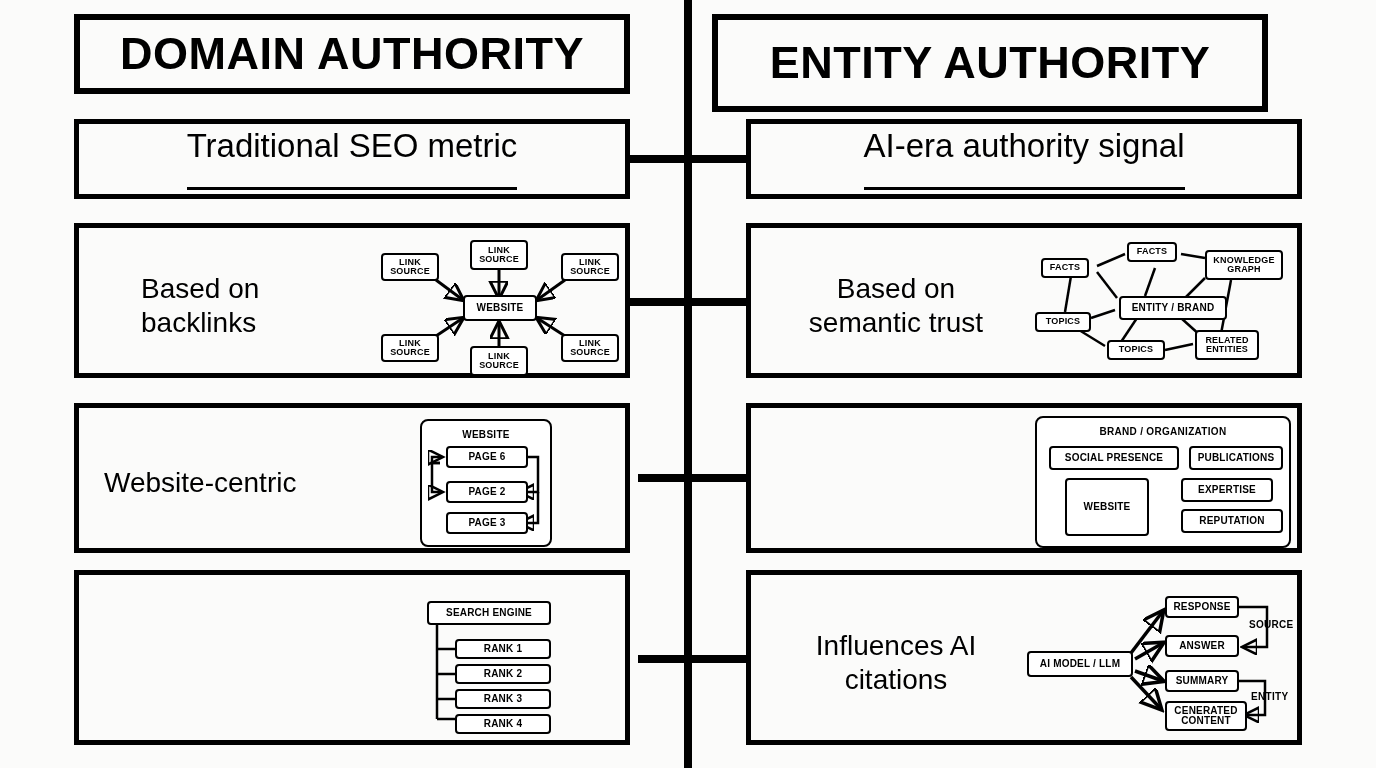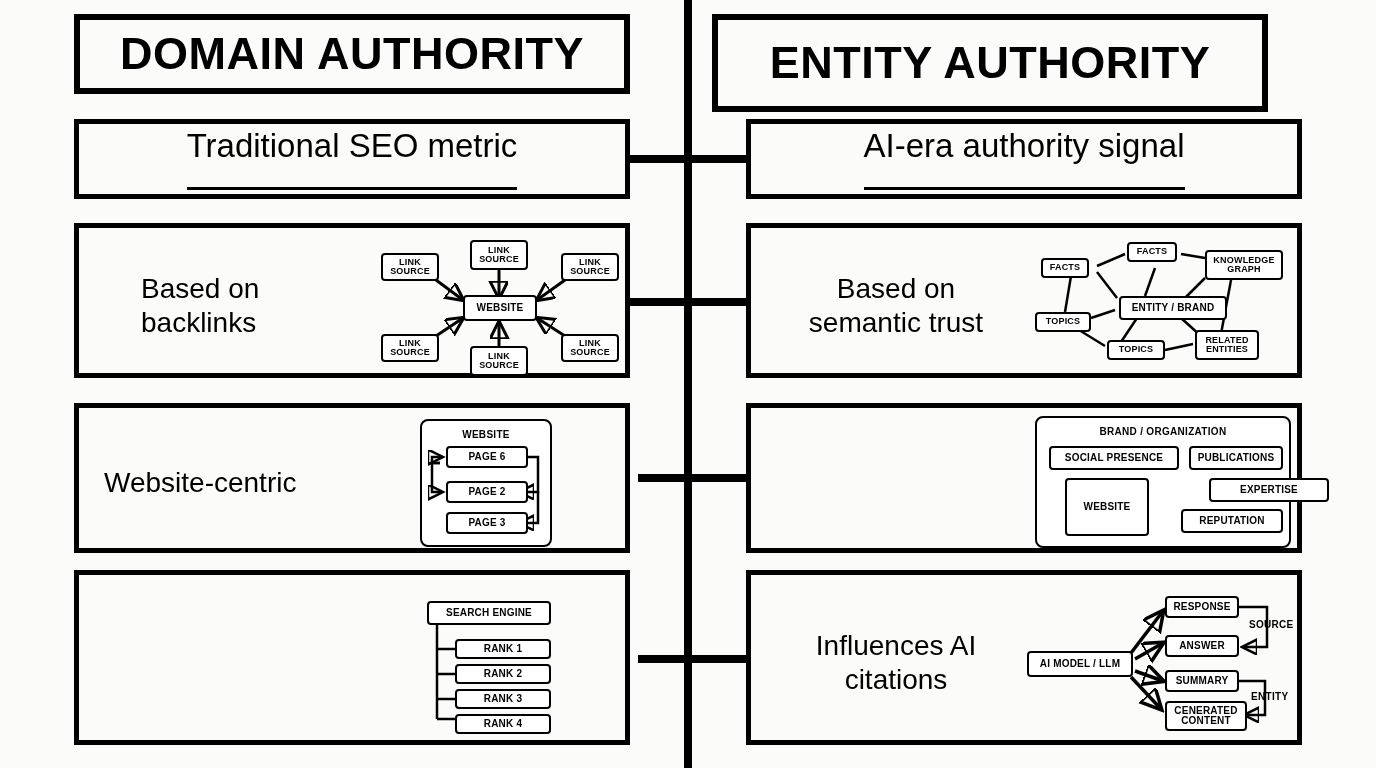--- a/index.html
+++ b/index.html
@@ -258,21 +258,21 @@
 
   <div class="panel" style="left:746px;top:403px;width:556px;height:150px;">
 
     <div class="mini" style="left:284px;top:6px;width:262px;height:138px;">
       <div class="frame" style="left:0px;top:2px;width:256px;height:132px;"></div>
       <div class="frame-title" style="left:0px;top:12px;width:256px;">BRAND / ORGANIZATION</div>
 
       <div class="node lg" style="left:14px;top:32px;width:130px;height:24px;">SOCIAL PRESENCE</div>
       <div class="node lg" style="left:154px;top:32px;width:94px;height:24px;">PUBLICATIONS</div>
       <div class="node lg" style="left:30px;top:64px;width:84px;height:58px;">WEBSITE</div>
-      <div class="node lg" style="left:146px;top:64px;width:120px;height:24px;margin-left:28px;">EXPERTISE</div>
+      <div class="node lg" style="left:146px;top:64px;width:92px;height:24px;">EXPERTISE</div>
       <div class="node lg" style="left:146px;top:95px;width:102px;height:24px;">REPUTATION</div>
     </div>
   </div>
 
   <div class="panel" style="left:746px;top:570px;width:556px;height:175px;">
     <div class="row-label center" style="left:20px;top:0;width:250px;height:175px;">Influences AI
 citations</div>
 
     <div class="mini" style="left:276px;top:16px;width:272px;height:145px;">
       <svg class="edges" width="272" height="145">

